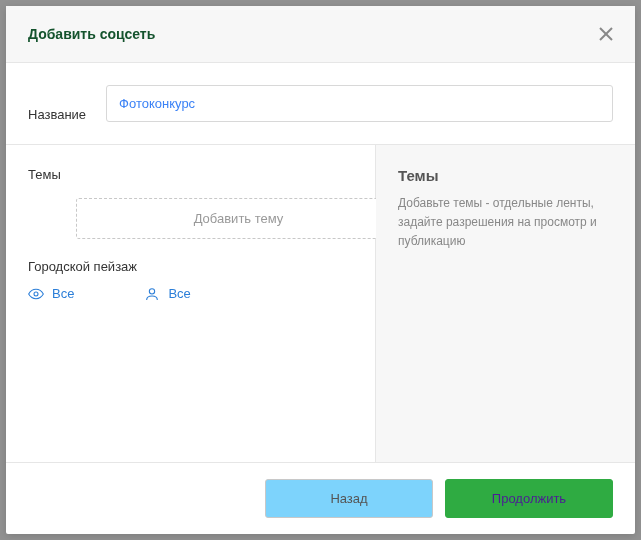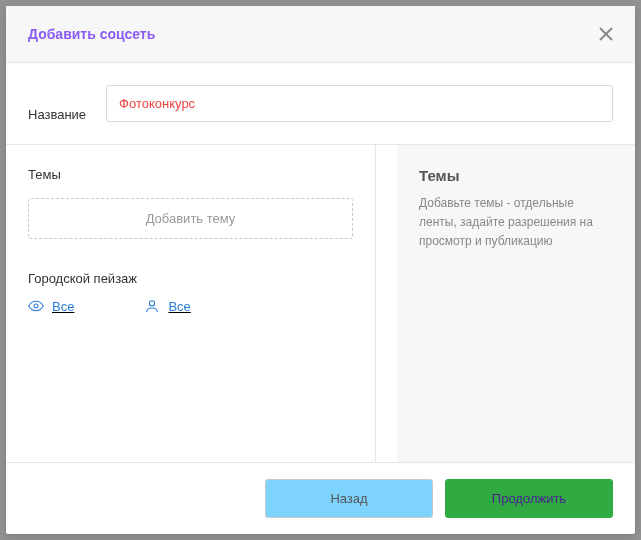--- a/index.html
+++ b/index.html
@@ -28,21 +28,21 @@
       background: #f7f7f7;
       border-bottom: 1px solid #e6e6e6;
       padding: 18px 22px;
       display: flex;
       justify-content: space-between;
       align-items: center;
     }
     .modal-title {
       font-size: 14px;
       font-weight: 600;
-      color: #8b5cf6;
+      color: #14532d;
     }
     .close-btn {
       background: none;
       border: none;
       cursor: pointer;
       color: #888;
       font-size: 20px;
       line-height: 1;
       padding: 0;
     }
@@ -57,28 +57,27 @@
       font-size: 13px;
       color: #333;
       white-space: nowrap;
     }
     .name-input {
       flex: 1;
       padding: 10px 12px;
       border: 1px solid #d8d8d8;
       border-radius: 3px;
       font-size: 13px;
-      color: #ef4444;
+      color: #3b82f6;
       outline: none;
     }
     .body {
       flex: 1;
       display: flex;
       overflow: hidden;
-      gap: 21px;
     }
     .left-panel {
       width: 370px;
       padding: 22px;
       border-right: 1px solid #e6e6e6;
     }
     .section-heading {
       font-size: 13px;
       color: #333;
       margin-bottom: 16px;
@@ -86,37 +85,36 @@
     .add-theme-btn {
       width: 100%;
       border: 1px dashed #c8c8c8;
       background: #fff;
       color: #999;
       font-size: 13px;
       padding: 12px;
       border-radius: 3px;
       cursor: pointer;
       margin-bottom: 20px;
+      margin-left: 48px;
     }
     .theme-name {
       font-size: 13px;
       color: #333;
       margin-bottom: 12px;
-      margin-top: 12px;
     }
     .perm-row {
       display: flex;
       gap: 70px;
     }
     .perm-item {
       display: flex;
-      align-items: center;
+      align-items: flex-start;
       gap: 8px;
       cursor: pointer;
-      text-decoration: underline;
     }
     .perm-icon {
       color: #2b7ed8;
       display: flex;
       align-items: center;
     }
     .perm-icon svg {
       width: 16px;
       height: 16px;
       stroke: #2b7ed8;

